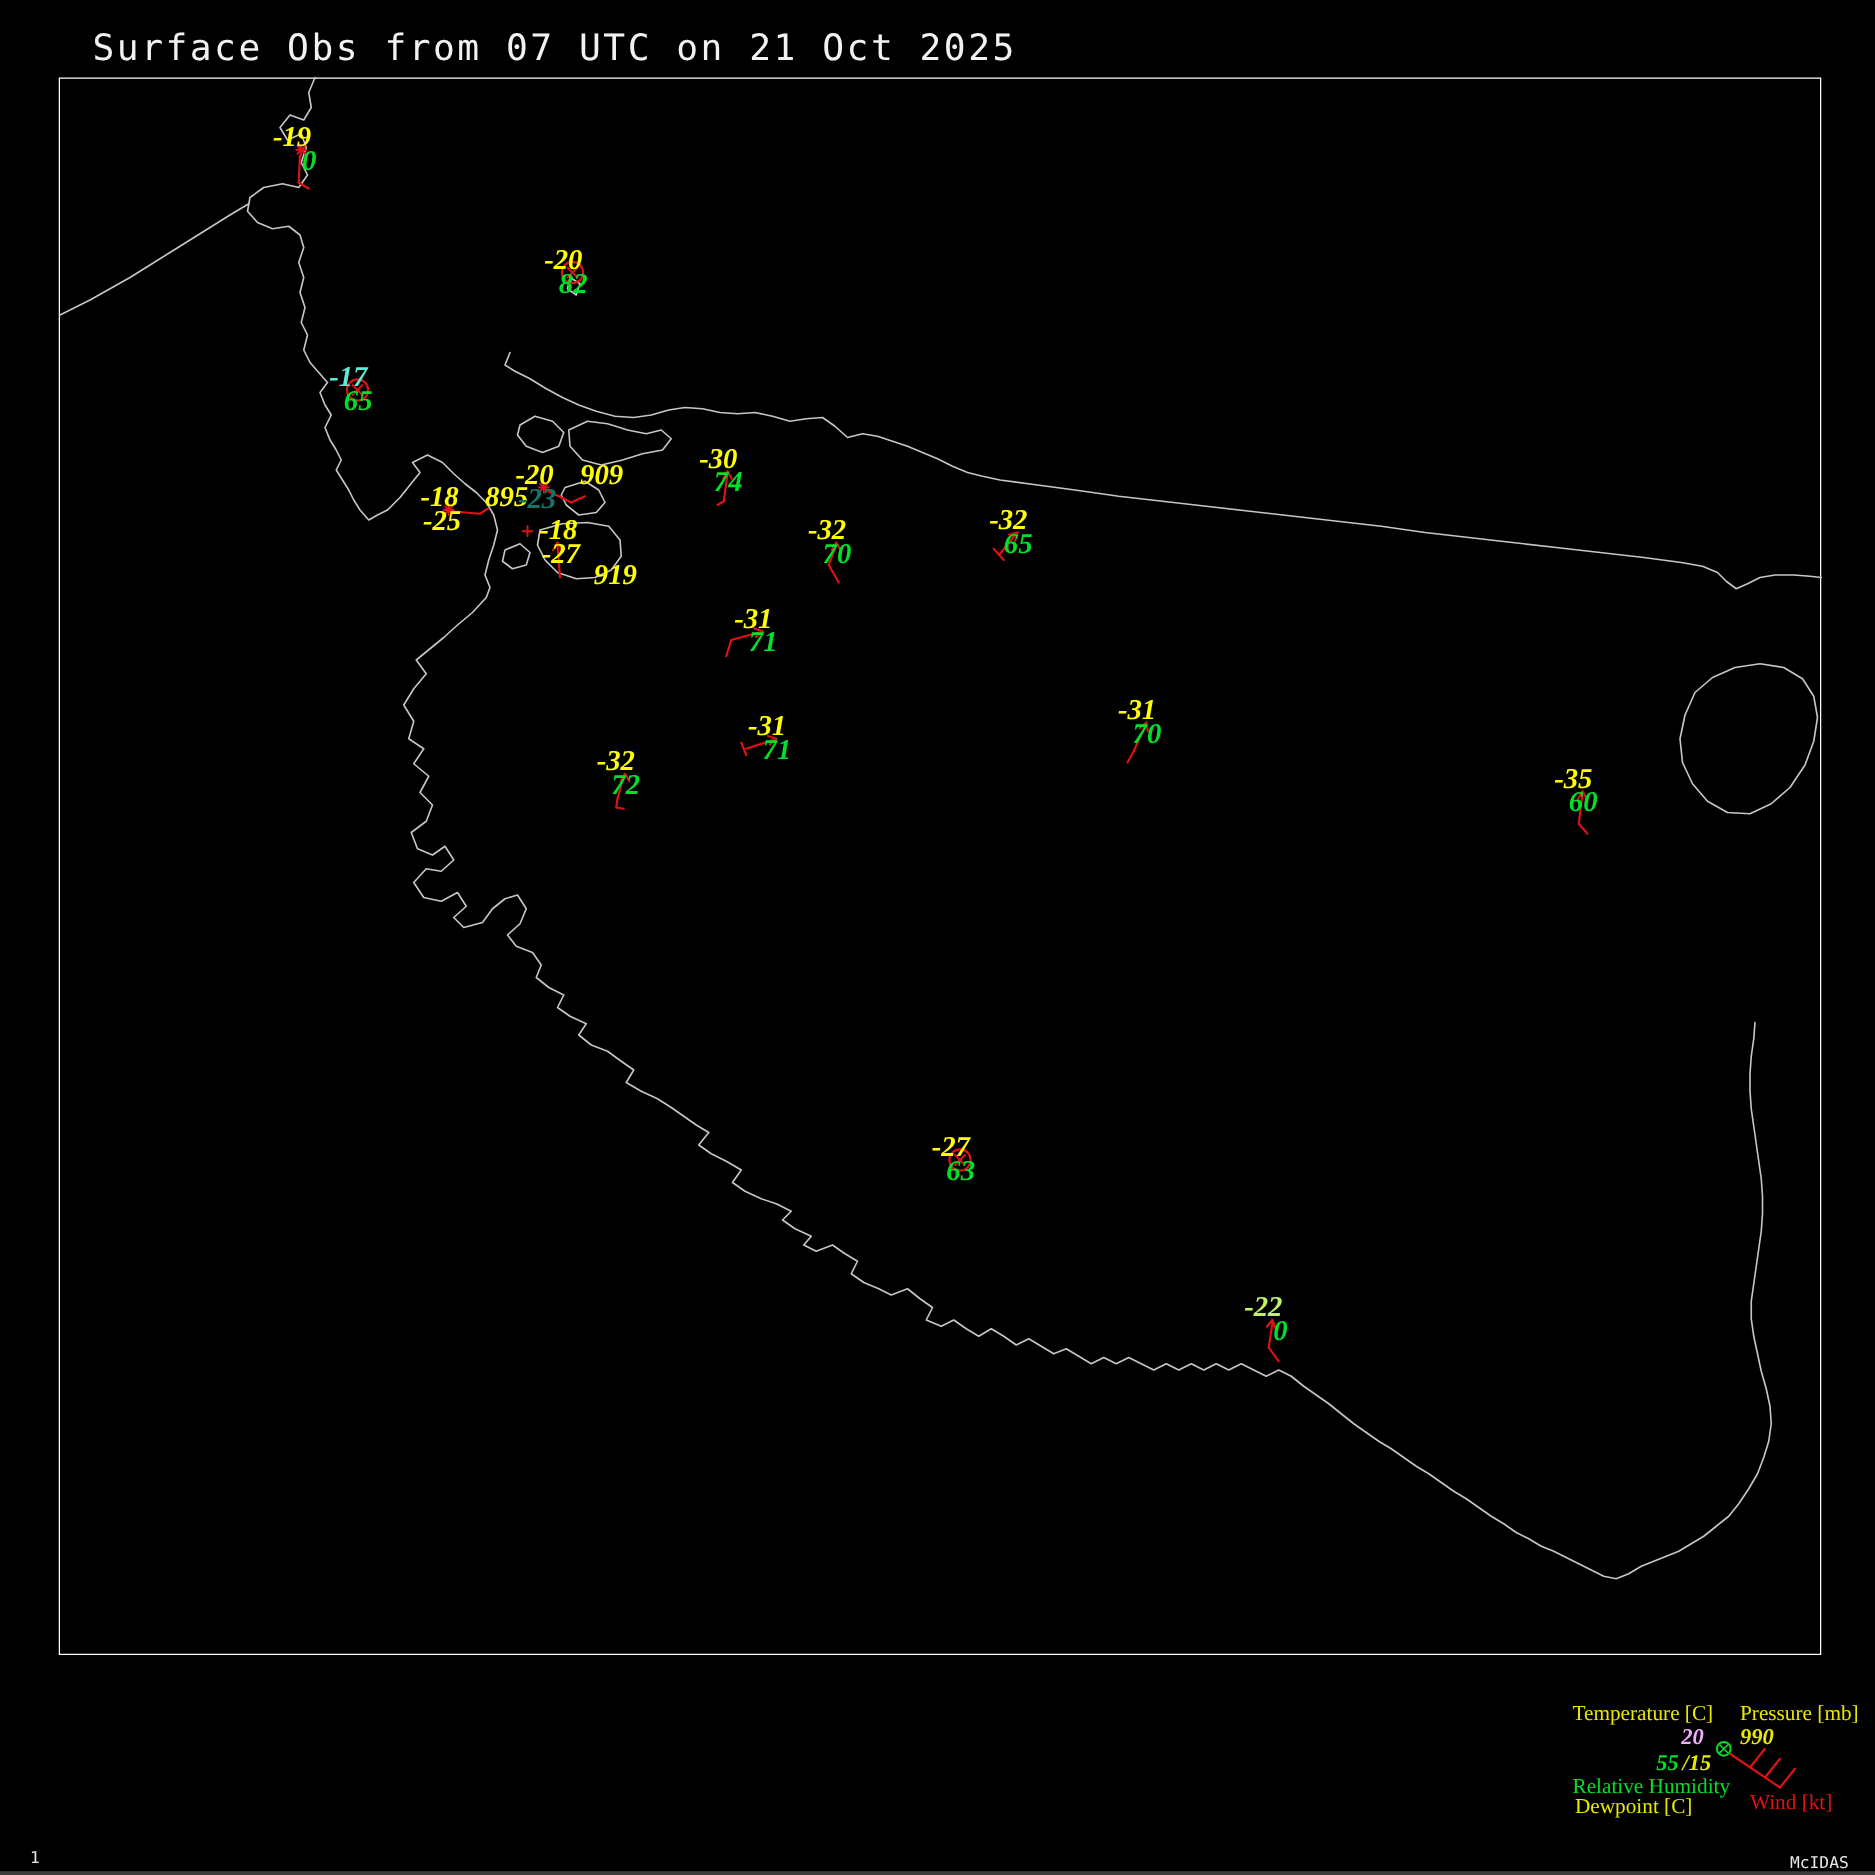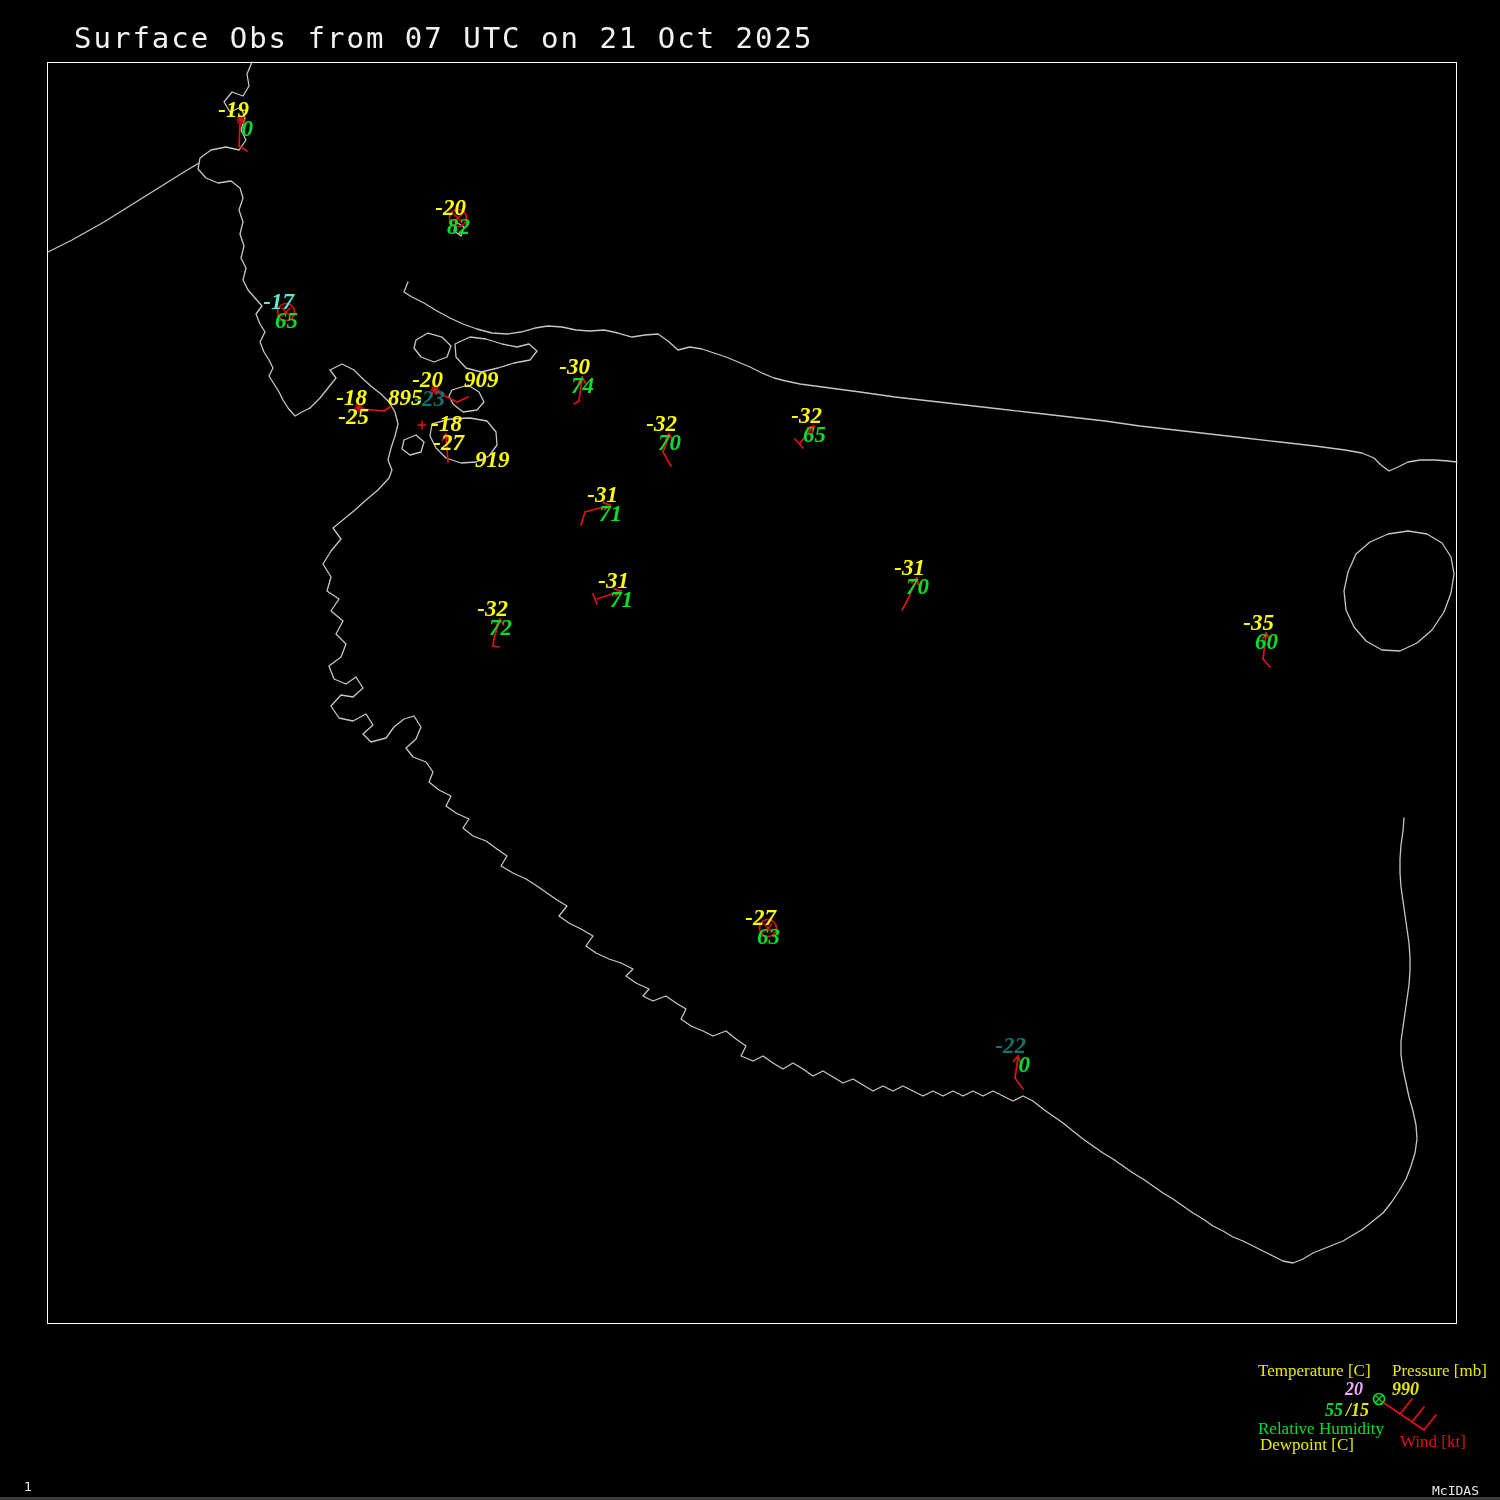--- a/index.html
+++ b/index.html
@@ -151,21 +151,21 @@
       <div class="stn ra" style="left: 613px; top: 569px; color: rgb(255, 255, 0);">-31</div>
       <div class="stn ra" style="left: 617px; top: 588px; color: rgb(0, 224, 42);">71</div>
       <div class="stn ra" style="left: 909px; top: 556px; color: rgb(255, 255, 0);">-31</div>
       <div class="stn ra" style="left: 913px; top: 575px; color: rgb(0, 224, 42);">70</div>
       <div class="stn ra" style="left: 492px; top: 597px; color: rgb(255, 255, 0);">-32</div>
       <div class="stn ra" style="left: 496px; top: 616px; color: rgb(0, 224, 42);">72</div>
       <div class="stn ra" style="left: 1258px; top: 611px; color: rgb(255, 255, 0);">-35</div>
       <div class="stn ra" style="left: 1262px; top: 630px; color: rgb(0, 224, 42);">60</div>
       <div class="stn ra" style="left: 760px; top: 906px; color: rgb(255, 255, 0);">-27</div>
       <div class="stn ra" style="left: 764px; top: 925px; color: rgb(0, 224, 42);">63</div>
-      <div class="stn ra" style="left: 1010px; top: 1034px; color: #0f766e;">-22</div>
+      <div class="stn ra" style="left: 1010px; top: 1034px; color: #bef264;">-22</div>
       <div class="stn ra" style="left: 1014px; top: 1053px; color: rgb(0, 224, 42);">0</div>
     </div>
 
   <div class="leg-label" style="left:1258px;top:1362px;color:#e9e900">Temperature [C]</div>
   <div class="leg-label" style="left:1392px;top:1362px;color:#e9e900">Pressure [mb]</div>
   <div class="leg-val ra" style="left:1363px;top:1380px;color:#f0abfc">20</div>
   <div class="leg-val" style="left:1392px;top:1380px;color:#e9e900">990</div>
   <div class="leg-val ra" style="left:1343px;top:1401px;color:#00e02a">55</div>
   <div class="leg-val" style="left:1346px;top:1401px;color:#e9e900">/15</div>
   <div class="leg-label" style="left:1258px;top:1420px;color:#00e02a">Relative Humidity</div>

